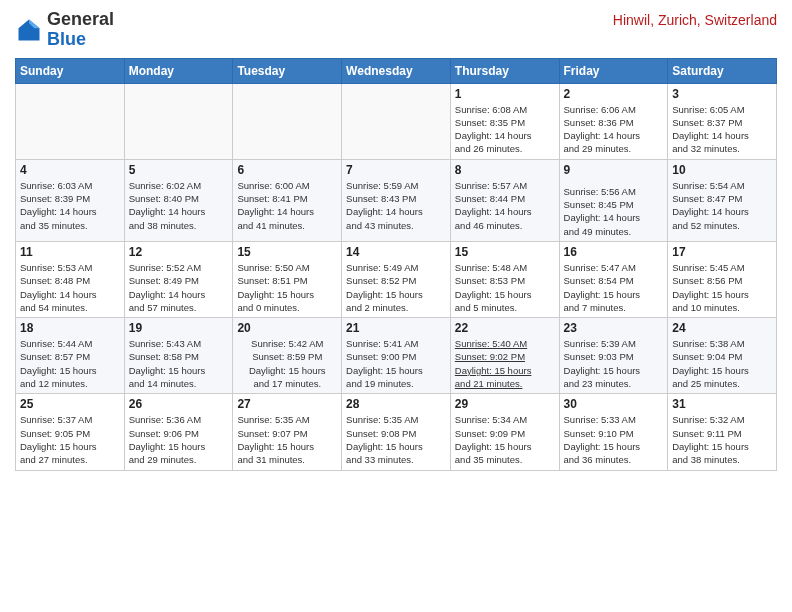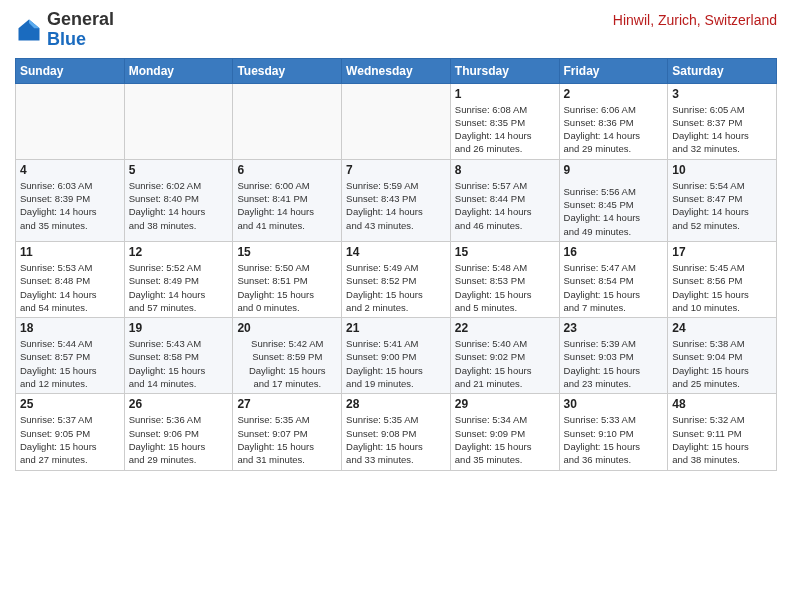--- a/index.html
+++ b/index.html
@@ -282,21 +282,21 @@
           </td>
           <td>
             <div class="day-num">21</div>
             <div class="day-info" style="white-space: pre-line;">Sunrise: 5:41 AM
 Sunset: 9:00 PM
 Daylight: 15 hours
 and 19 minutes.</div>
           </td>
           <td>
             <div class="day-num">22</div>
-            <div class="day-info" style="white-space: pre-line;">Sunrise: 5:40 AM
+            <div class="day-info" style="white-space: pre-line; text-decoration: underline;">Sunrise: 5:40 AM
 Sunset: 9:02 PM
 Daylight: 15 hours
 and 21 minutes.</div>
           </td>
           <td>
             <div class="day-num">23</div>
             <div class="day-info" style="white-space: pre-line;">Sunrise: 5:39 AM
 Sunset: 9:03 PM
 Daylight: 15 hours
 and 23 minutes.</div>
@@ -346,21 +346,21 @@
 and 35 minutes.</div>
           </td>
           <td>
             <div class="day-num">30</div>
             <div class="day-info" style="white-space: pre-line;">Sunrise: 5:33 AM
 Sunset: 9:10 PM
 Daylight: 15 hours
 and 36 minutes.</div>
           </td>
           <td>
-            <div class="day-num">48</div>
+            <div class="day-num">31</div>
             <div class="day-info" style="white-space: pre-line;">Sunrise: 5:32 AM
 Sunset: 9:11 PM
 Daylight: 15 hours
 and 38 minutes.</div>
           </td>
         </tr>
       </tbody>
   </table>
 </div>
 

